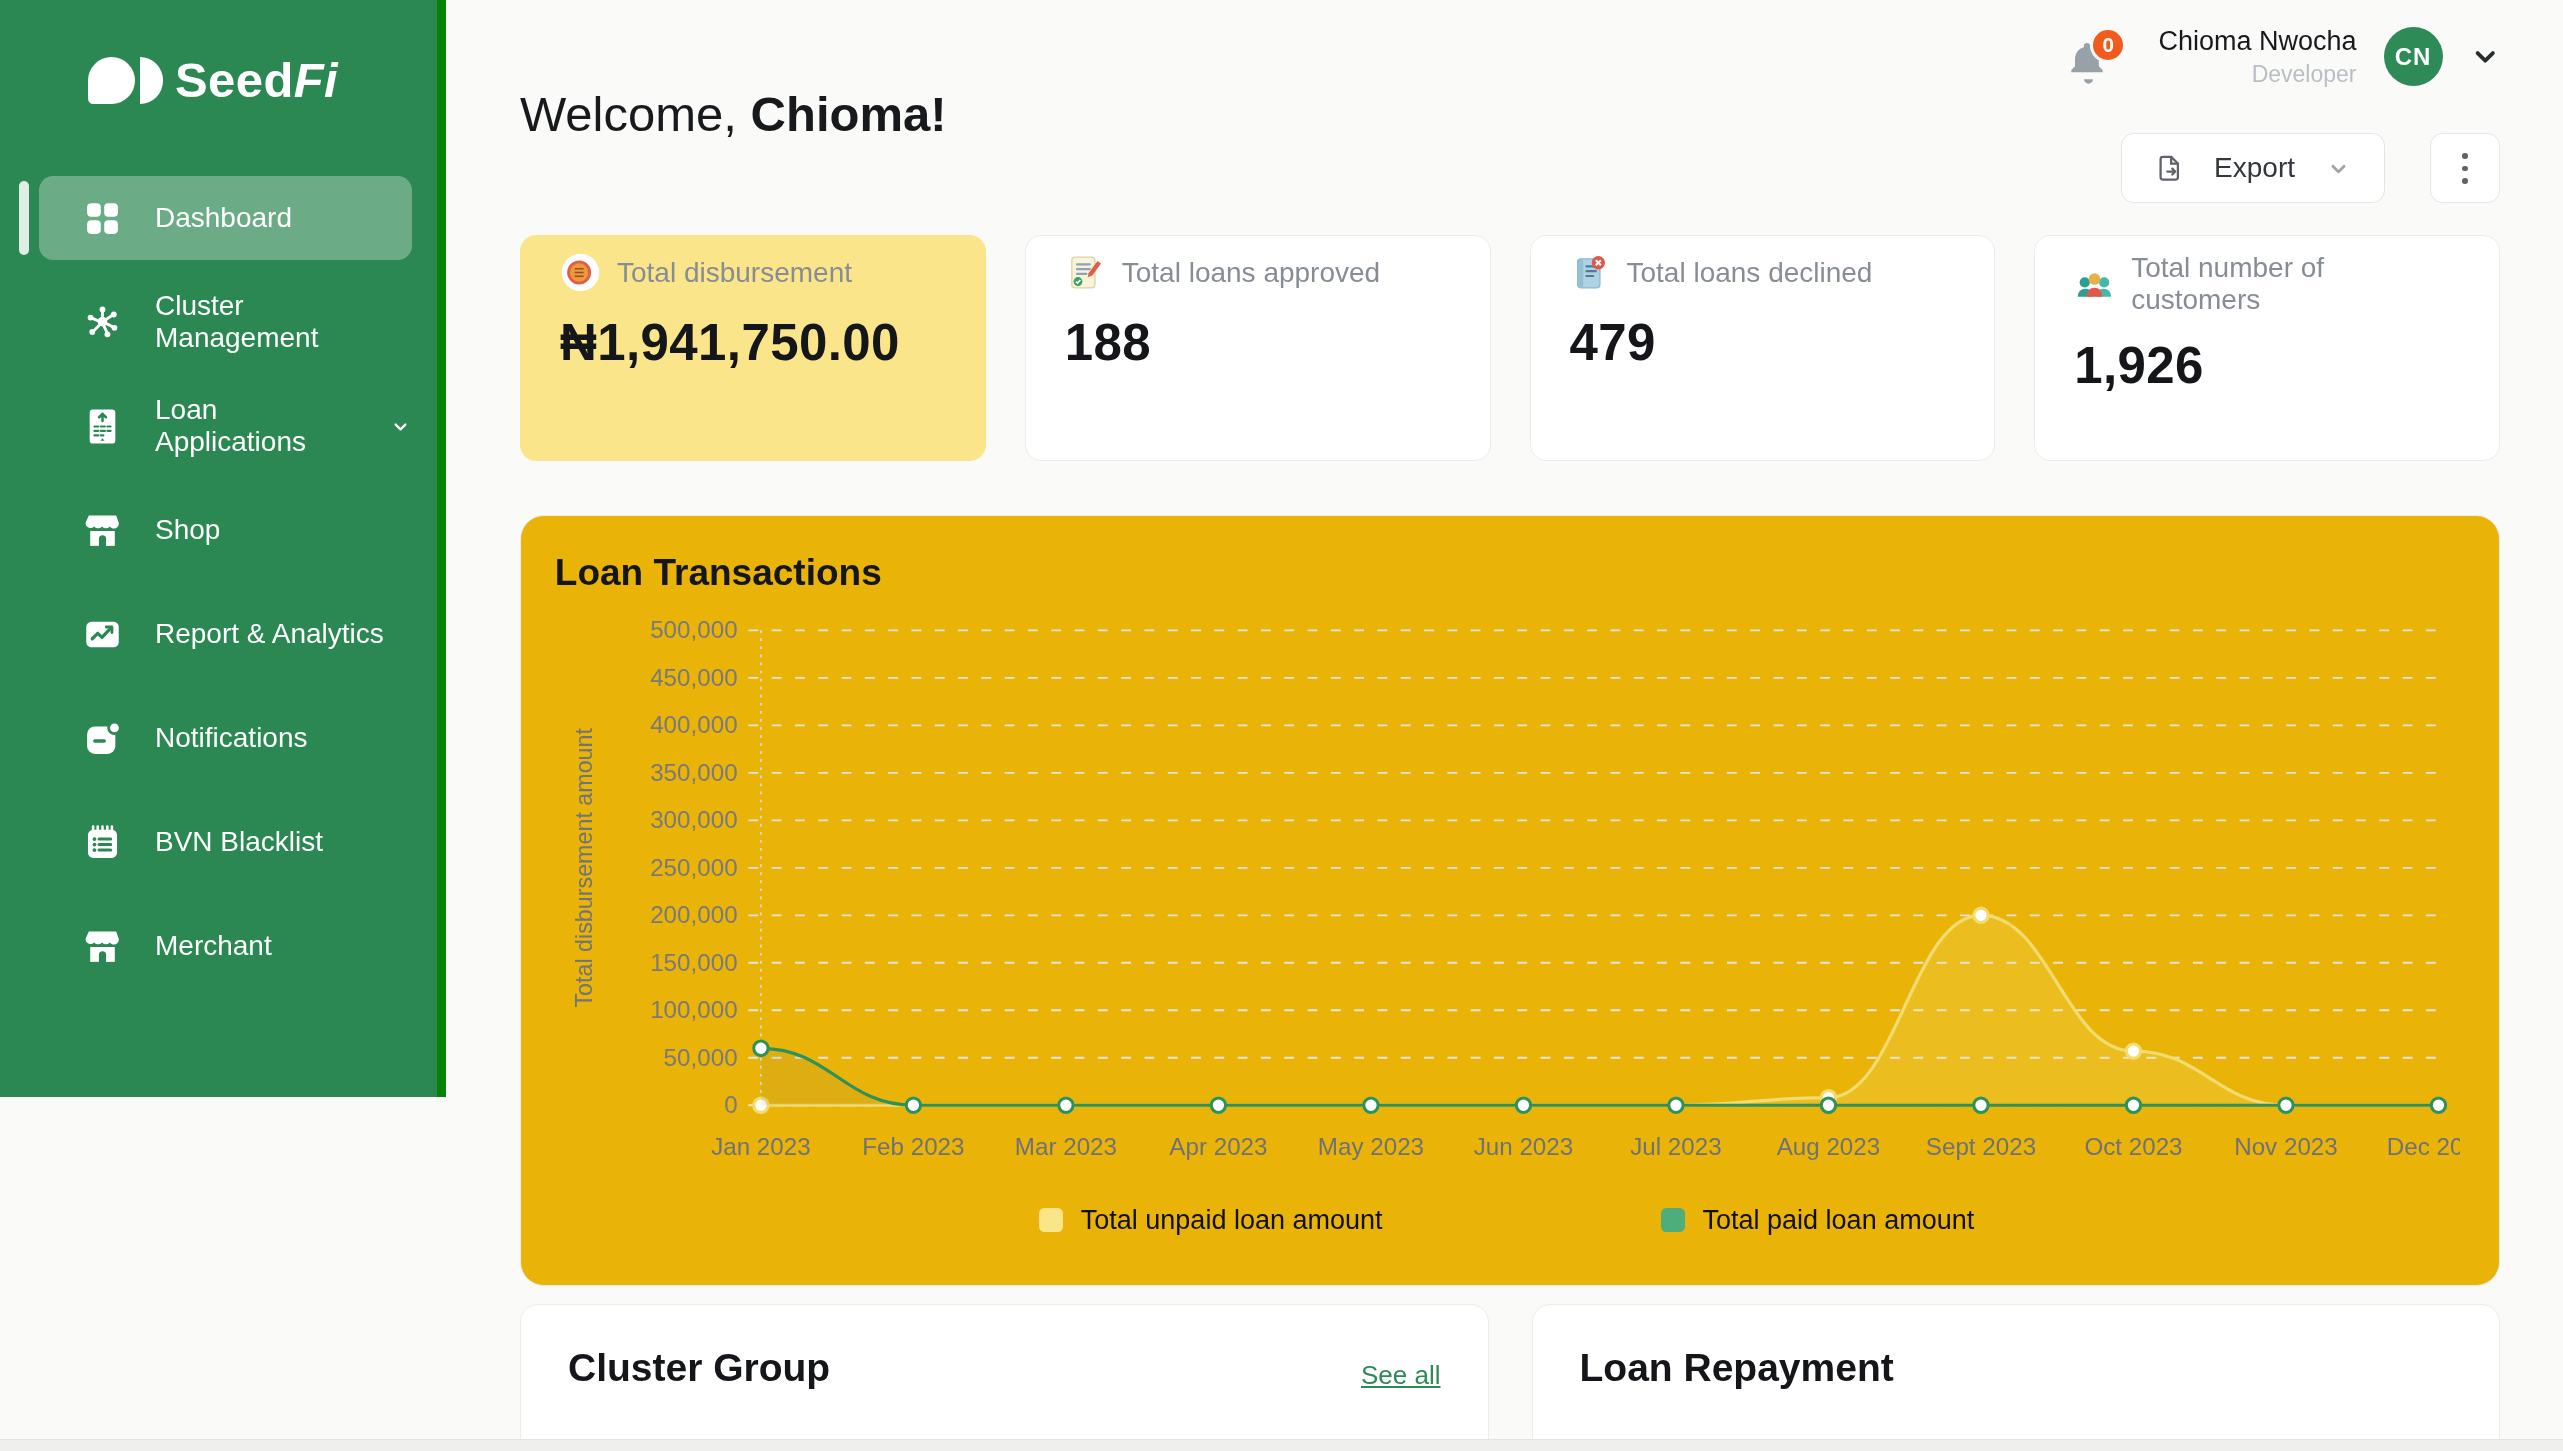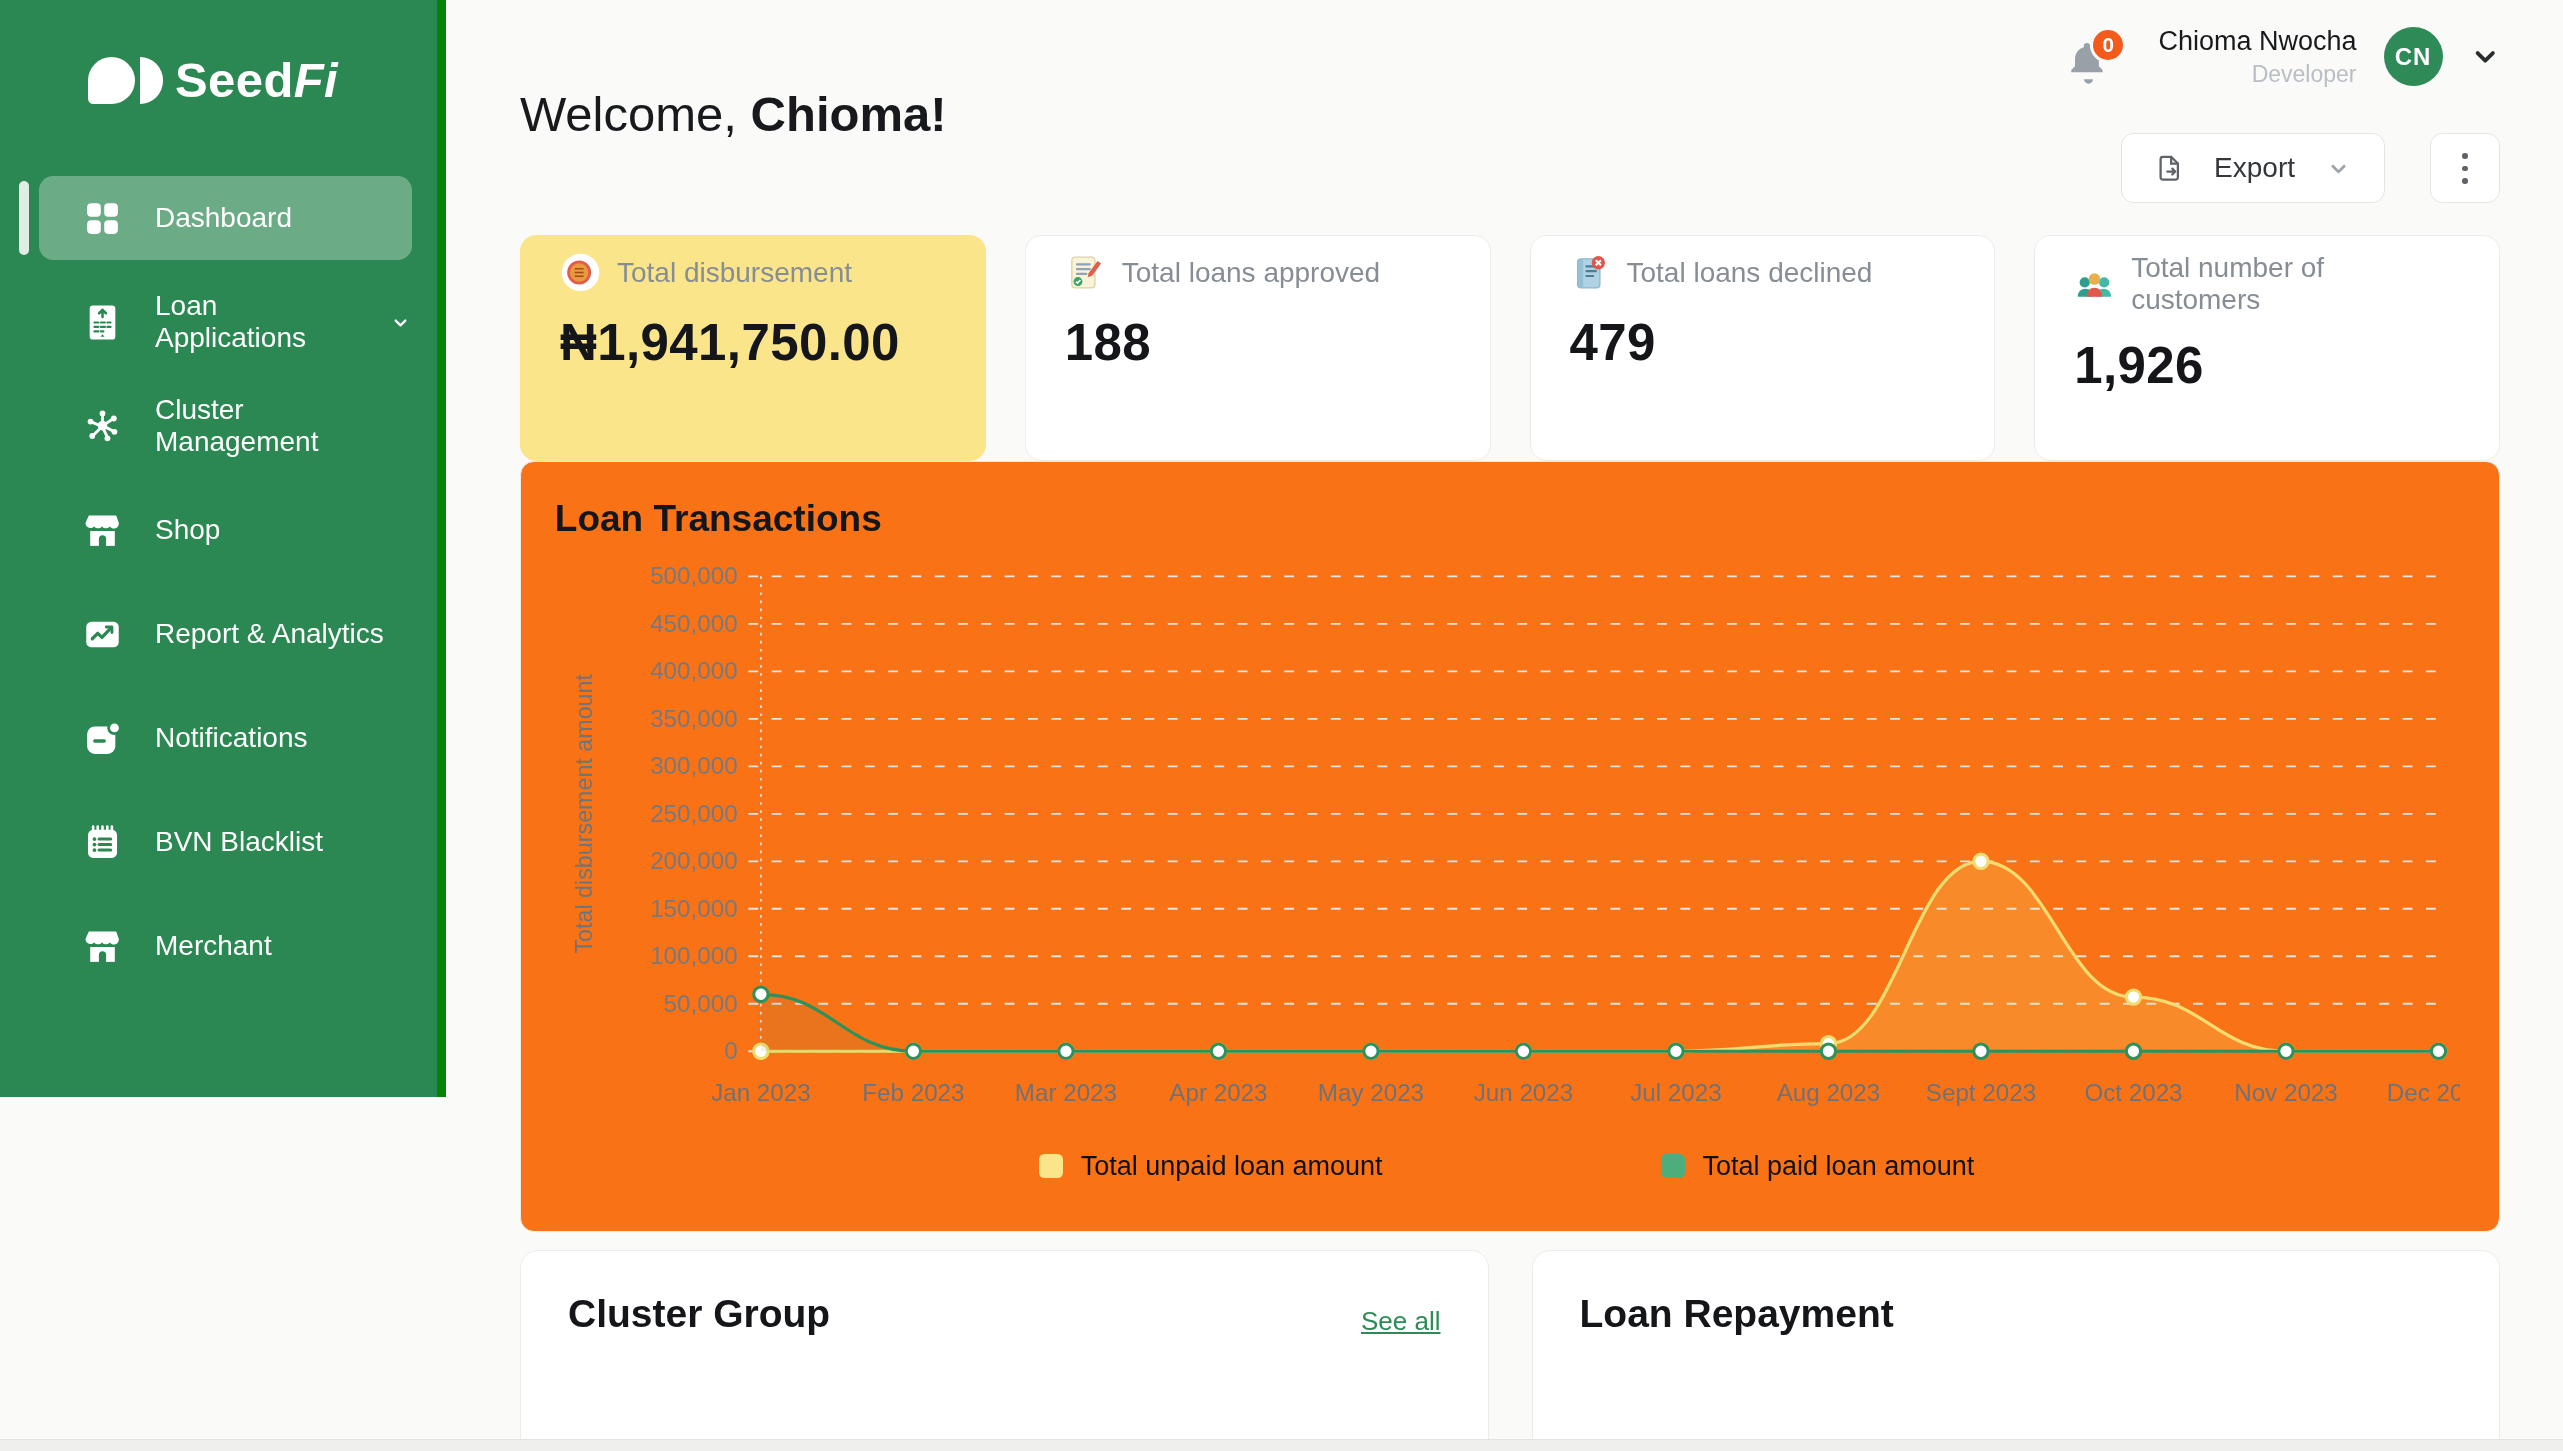--- a/index.html
+++ b/index.html
@@ -70,22 +70,22 @@
   .stat-card { flex:1; height:226px; background:#fff; border:1.8px solid #ECECEA; border-radius:16px;
     padding:16px 39px; }
   .stat-card.highlight { background:#FAE58B; border-color:#FAE58B; }
   .stat-head { display:flex; align-items:center; gap:16px; }
   .stat-head .s-icon { width:41px; height:41px; display:flex; }
   .stat-head .s-icon svg { width:100%; height:100%; }
   .stat-label { font-size:28px; color:#878D95; }
   .stat-value { margin-top:20px; font-size:51px; font-weight:700; color:#141619; letter-spacing:0.4px; }
 
   
-  .chart-card { height:771px; background:#f97316; border:1.8px solid #ECECEA;
-    border-radius:14px; padding:36px 39px 25px 32px; }
+  .chart-card { margin-top:54px; height:771px; background:#eab308; border:1.8px solid #ECECEA;
+    border-radius:24px; padding:36px 39px 25px 32px; }
   .chart-title { font-size:37px; font-weight:700; color:#141619; margin-left:1.8px; }
   .chart-svg-wrap { margin-top:12.5px; }
   .legend { display:flex; justify-content:center; gap:278px; margin-top:3.6px; }
   .legend-item { display:flex; align-items:center; gap:18px; }
   .legend-swatch { width:24px; height:24px; border-radius:5.4px; }
   .legend-label { font-size:27px; color:#101114; }
 
   
   .bottom-row { display:flex; gap:43px; margin-top:18px; }
   .bottom-card { flex:1; height:197px; background:#fff; border:1.8px solid #ECECEA;
@@ -117,36 +117,20 @@
       <div class="menu-item active">
         <span class="mi-icon">
           <svg viewBox="0 0 24 24" xmlns="http://www.w3.org/2000/svg">
             <rect x="3" y="3" width="8" height="8" rx="2.4" fill="#fff"></rect>
             <rect x="13" y="3" width="8" height="8" rx="2.4" fill="#fff"></rect>
             <rect x="3" y="13" width="8" height="8" rx="2.4" fill="#fff"></rect>
             <rect x="13" y="13" width="8" height="8" rx="2.4" fill="#fff"></rect>
           </svg>
         </span>
         <span>Dashboard</span>
-      </div>
-      <div class="menu-item">
-        <span class="mi-icon">
-          <svg viewBox="0 0 24 24" xmlns="http://www.w3.org/2000/svg">
-            <rect x="4.5" y="2" width="15" height="20" rx="1.8" fill="#fff"></rect>
-            <path d="M12 4.6v4.2m0-4.2-2 2m2-2 2 2" fill="none" stroke="#2B8852" stroke-width="1.5" stroke-linecap="round" stroke-linejoin="round"></path>
-            <path d="M7.3 12h9.4M7.3 14.6h9.4M7.3 17.2h5.2" stroke="#2B8852" stroke-width="1.3" stroke-dasharray="2.3 1.5" stroke-linecap="round"></path>
-            <path d="M10.8 20.3h2.4l-1.2-1.4z" fill="#2B8852"></path>
-          </svg>
-        </span>
-        <span>Loan Applications</span>
-        <span class="chev">
-          <svg width="23" height="23" viewBox="0 0 24 24">
-            <path d="M7 10l5 5 5-5" fill="none" stroke="#fff" stroke-width="2.4" stroke-linecap="round" stroke-linejoin="round"></path>
-          </svg>
-        </span>
       </div>
       <div class="menu-item">
         <span class="mi-icon">
           <svg viewBox="0 0 24 24" xmlns="http://www.w3.org/2000/svg">
             <circle cx="12" cy="11.5" r="2.8" fill="#fff"></circle>
             <g stroke="#fff" stroke-width="1.7" stroke-linecap="round">
               <path d="M12 8.7V5.9"></path>
               <path d="M14.4 10l2.7-1.8"></path>
               <path d="M14.6 12.8l3 1.5"></path>
               <path d="M12.9 14.1l1.5 3.2"></path>
@@ -157,20 +141,36 @@
               <circle cx="12" cy="4.4" r="1.7"></circle>
               <circle cx="18.6" cy="7.3" r="1.7"></circle>
               <circle cx="19" cy="15.1" r="1.7"></circle>
               <circle cx="14.9" cy="18.9" r="1.7"></circle>
               <circle cx="6" cy="17.5" r="1.7"></circle>
               <circle cx="5" cy="9.1" r="1.7"></circle>
             </g>
           </svg>
         </span>
         <span>Cluster Management</span>
+      </div>
+      <div class="menu-item">
+        <span class="mi-icon">
+          <svg viewBox="0 0 24 24" xmlns="http://www.w3.org/2000/svg">
+            <rect x="4.5" y="2" width="15" height="20" rx="1.8" fill="#fff"></rect>
+            <path d="M12 4.6v4.2m0-4.2-2 2m2-2 2 2" fill="none" stroke="#2B8852" stroke-width="1.5" stroke-linecap="round" stroke-linejoin="round"></path>
+            <path d="M7.3 12h9.4M7.3 14.6h9.4M7.3 17.2h5.2" stroke="#2B8852" stroke-width="1.3" stroke-dasharray="2.3 1.5" stroke-linecap="round"></path>
+            <path d="M10.8 20.3h2.4l-1.2-1.4z" fill="#2B8852"></path>
+          </svg>
+        </span>
+        <span>Loan Applications</span>
+        <span class="chev">
+          <svg width="23" height="23" viewBox="0 0 24 24">
+            <path d="M7 10l5 5 5-5" fill="none" stroke="#fff" stroke-width="2.4" stroke-linecap="round" stroke-linejoin="round"></path>
+          </svg>
+        </span>
       </div>
       <div class="menu-item">
         <span class="mi-icon">
           <svg viewBox="0 0 24 24" xmlns="http://www.w3.org/2000/svg">
             <path d="M4 3.2h16l1.6 4.6a2.9 2.9 0 0 1-2.9 3c-1 0-1.9-.5-2.4-1.2a2.95 2.95 0 0 1-4.6 0 2.95 2.95 0 0 1-4.6 0 2.9 2.9 0 0 1-5-2.2z" fill="#fff"></path>
             <path d="M4.8 12.3h14.4V21H4.8z" fill="#fff"></path>
             <path d="M9.9 21v-4.1a2.1 2.1 0 0 1 4.2 0V21z" fill="#2B8852"></path>
           </svg>
         </span>
         <span>Shop</span>

